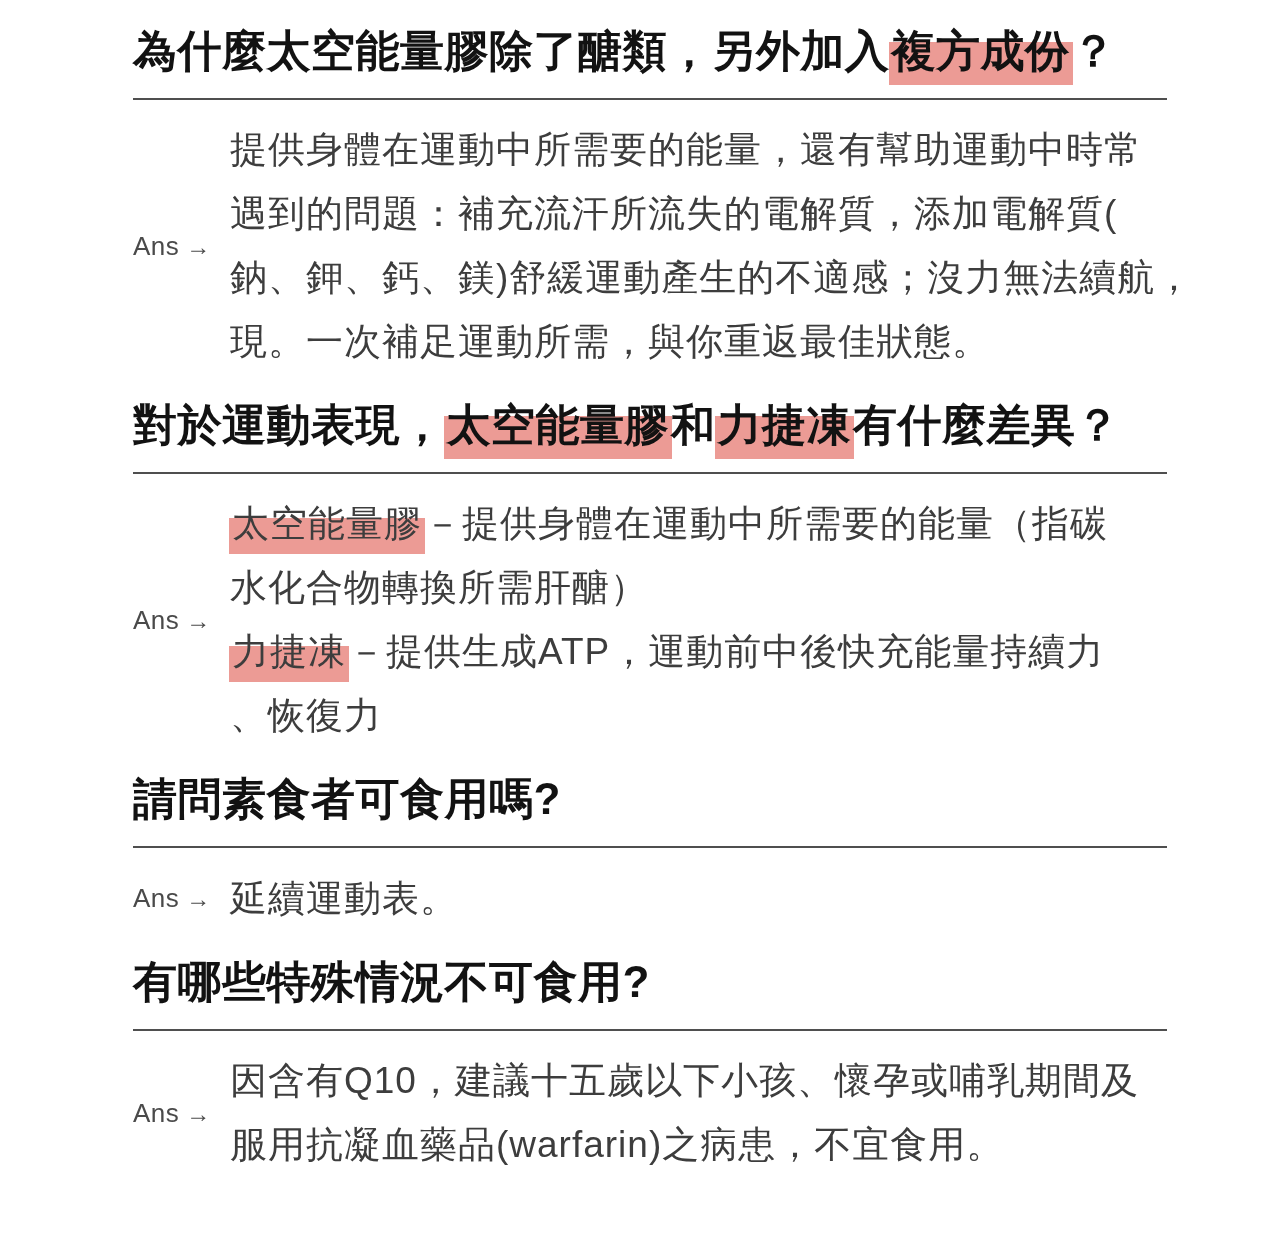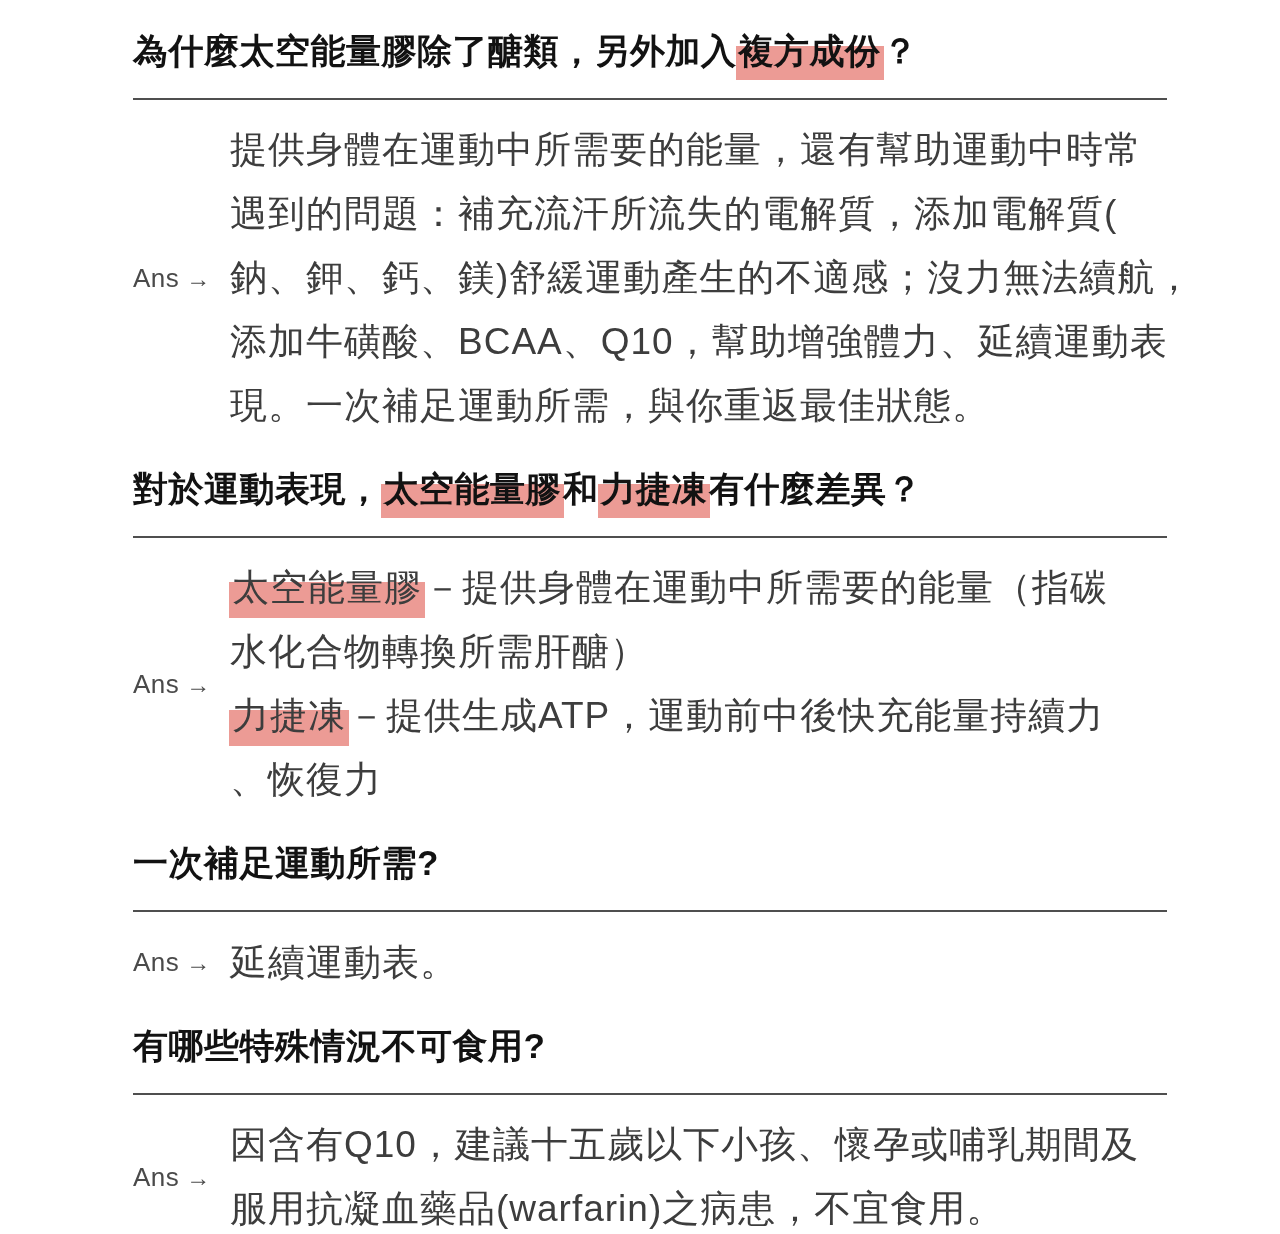--- a/index.html
+++ b/index.html
@@ -13,21 +13,21 @@
   *{margin:0;padding:0;box-sizing:border-box;}
   html,body{background:var(--bg);overflow-x:hidden;}
   body{
     width:1280px;
     min-height:1234px;
     font-family:"Liberation Sans","DejaVu Sans",sans-serif;
     padding:26px 113px 30px 133px;
   }
   section.faq-item{display:block;}
   h2.question{
-    font-size:35px;
+    font-size:44px;
     line-height:50px;
     font-weight:700;
     color:var(--heading);
     letter-spacing:0.5px;
     margin-top:26px;
     white-space:nowrap;
   }
   section.faq-item:first-of-type h2.question{margin-top:0;}
   hr.divider{
     border:none;
@@ -77,42 +77,41 @@
 
   <section class="faq-item">
     <h2 class="question"><span>為什麼太空能量膠除了醣類，另外加入</span><span class="hl">複方成份</span><span>？</span></h2>
     <hr class="divider">
     <div class="answer">
       <div class="ans-label"><span>Ans</span><span class="arrow">→</span></div>
       <div class="answer-text">
           <div class="line"><span>提供身體在運動中所需要的能量，還有幫助運動中時常</span></div>
           <div class="line"><span>遇到的問題：補充流汗所流失的電解質，添加電解質(</span></div>
           <div class="line"><span>鈉、鉀、鈣、鎂)舒緩運動產生的不適感；沒力無法續航，</span></div>
-          <div class="line"><span>添加牛磺酸、BCAA、Q10，幫助增強體力、延續運動表</span></div>
           <div class="line"><span>現。一次補足運動所需，與你重返最佳狀態。</span></div>
         </div>
     </div>
   </section>
 
   <section class="faq-item">
     <h2 class="question"><span>對於運動表現，</span><span class="hl">太空能量膠</span><span>和</span><span class="hl">力捷凍</span><span>有什麼差異？</span></h2>
     <hr class="divider">
     <div class="answer">
       <div class="ans-label"><span>Ans</span><span class="arrow">→</span></div>
       <div class="answer-text">
           <div class="line"><span class="hl">太空能量膠</span><span>－提供身體在運動中所需要的能量（指碳</span></div>
           <div class="line"><span>水化合物轉換所需肝醣）</span></div>
           <div class="line"><span class="hl">力捷凍</span><span>－提供生成ATP，運動前中後快充能量持續力</span></div>
           <div class="line"><span>、恢復力</span></div>
         </div>
     </div>
   </section>
 
   <section class="faq-item">
-    <h2 class="question"><span>一次補足運動所需?</span></h2>
+    <h2 class="question"><span>請問素食者可食用嗎?</span></h2>
     <hr class="divider">
     <div class="answer">
       <div class="ans-label"><span>Ans</span><span class="arrow">→</span></div>
       <div class="answer-text">
           <div class="line"><span>延續運動表。</span></div>
         </div>
     </div>
   </section>
 
   <section class="faq-item">

